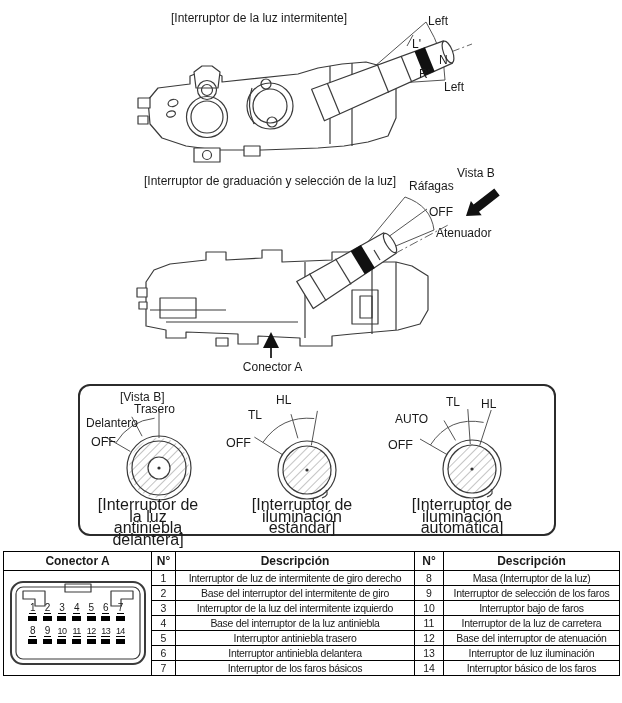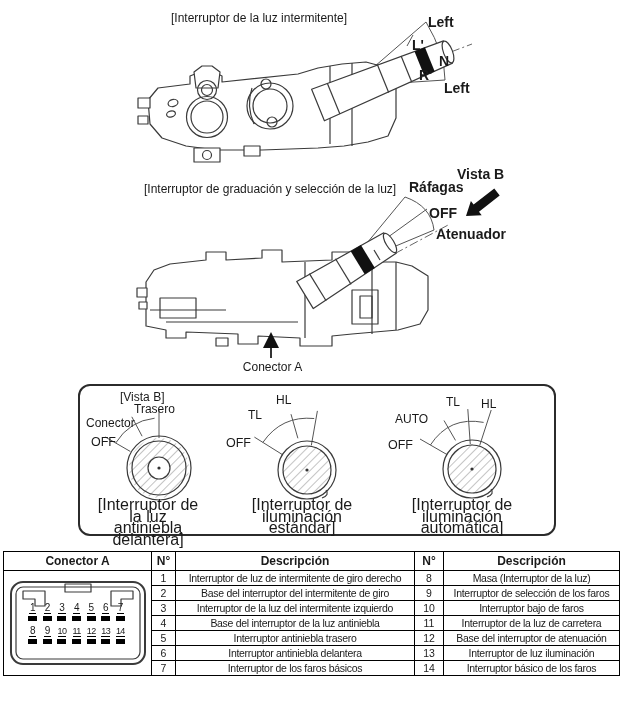--- a/index.html
+++ b/index.html
@@ -1,19 +1,19 @@
 <!DOCTYPE html>
 <html><head>
 <meta charset="utf-8">
 <style>
   html,body{margin:0;padding:0;background:#fff;}
   body{width:622px;height:703px;overflow:hidden;position:relative;
        font-family:"Liberation Sans","DejaVu Sans",sans-serif;color:#1a1a1a;}
   .abs{position:absolute;white-space:nowrap;}
-  .lbl{font-size:14px;font-weight:bold;}
+  .lbl{font-size:12px;}
   .title{font-size:12px;}
   svg{position:absolute;display:block;}
   .stroke{fill:none;stroke:#3a3a3a;stroke-width:1.2;stroke-linejoin:round;}
   .fillw{fill:#fff;stroke:#3a3a3a;stroke-width:1.2;stroke-linejoin:round;}
   .thin{fill:none;stroke:#555;stroke-width:1;}
   .solid{fill:#111;stroke:none;}
   
   .vista-box{position:absolute;left:78px;top:384px;width:478px;height:152px;
              border:2px solid #2b2b2b;border-radius:12px;box-sizing:border-box;}
   .cap{position:absolute;width:110px;text-align:center;font-size:16px;line-height:11.5px;}
@@ -91,21 +91,21 @@
     <ellipse class="fillw" cx="448" cy="52" rx="4.5" ry="11.5" transform="rotate(-21 448 52)"></ellipse>
   </g>
 </svg>
 
 <div class="abs lbl" style="left:428px;top:14px;">Left</div>
 <div class="abs lbl" style="left:412px;top:37px;">L'</div>
 <div class="abs lbl" style="left:439px;top:53px;">N</div>
 <div class="abs lbl" style="left:419px;top:67px;">R'</div>
 <div class="abs lbl" style="left:444px;top:80px;">Left</div>
 
-<div class="abs title" style="left:144px;top:174px;margin-top:8px;">[Interruptor de graduación y selección de la luz]</div>
+<div class="abs title" style="left:144px;top:174px;">[Interruptor de graduación y selección de la luz]</div>
 <div class="abs lbl" style="left:457px;top:166px;">Vista B</div>
 <div class="abs lbl" style="left:409px;top:179px;">Ráfagas</div>
 <div class="abs lbl" style="left:429px;top:205px;">OFF</div>
 <div class="abs lbl" style="left:436px;top:226px;">Atenuador</div>
 <div class="abs title" style="left:235px;top:360px;width:75px;text-align:center;">Conector A</div>
 
 <svg width="622" height="212" viewBox="0 172 622 212" style="left:0;top:172px;">
 
   <line x1="275" y1="318" x2="450" y2="224" stroke="#555" stroke-width="0.9" stroke-dasharray="9 3 2 3"></line>
 
@@ -191,21 +191,21 @@
       </g>
       <circle cx="392" cy="83" r="25" fill="url(#hatch)" stroke="none"></circle>
       <circle class="stroke" cx="392" cy="83" r="29"></circle>
       <circle class="stroke" cx="392" cy="83" r="24"></circle>
       <circle cx="392" cy="83" r="1.6" fill="#333"></circle>
       <path class="stroke" d="M411,103 q4,5 -4,8"></path>
     </g>
   </svg>
 
   <div class="knob-lbl" style="left:54px;top:16px;">Trasero</div>
-  <div class="knob-lbl" style="left:6px;top:30px;">Conector</div>
+  <div class="knob-lbl" style="left:6px;top:30px;">Delantero</div>
   <div class="knob-lbl off-lbl" style="left:11px;top:49px;">OFF</div>
 
   <div class="knob-lbl" style="left:196px;top:7px;">HL</div>
   <div class="knob-lbl" style="left:168px;top:22px;">TL</div>
   <div class="knob-lbl off-lbl" style="left:146px;top:50px;">OFF</div>
 
   <div class="knob-lbl" style="left:366px;top:9px;">TL</div>
   <div class="knob-lbl" style="left:401px;top:11px;">HL</div>
   <div class="knob-lbl" style="left:315px;top:26px;">AUTO</div>
   <div class="knob-lbl off-lbl" style="left:308px;top:52px;">OFF</div>

